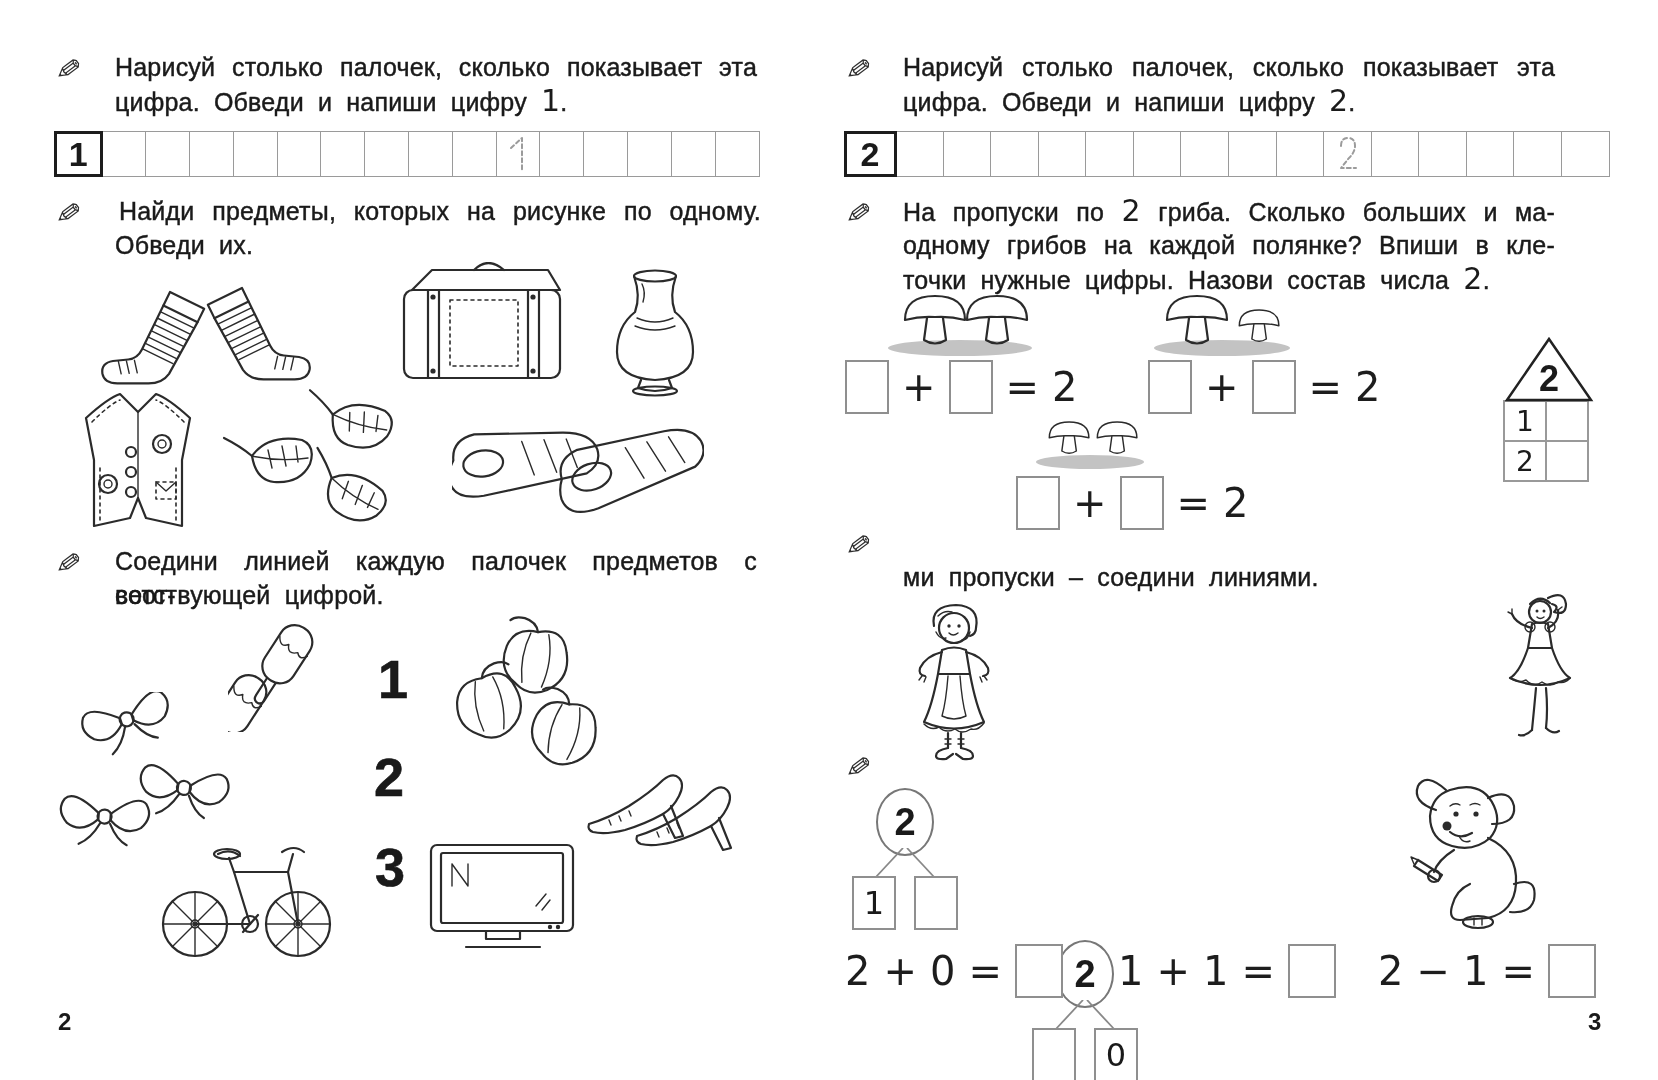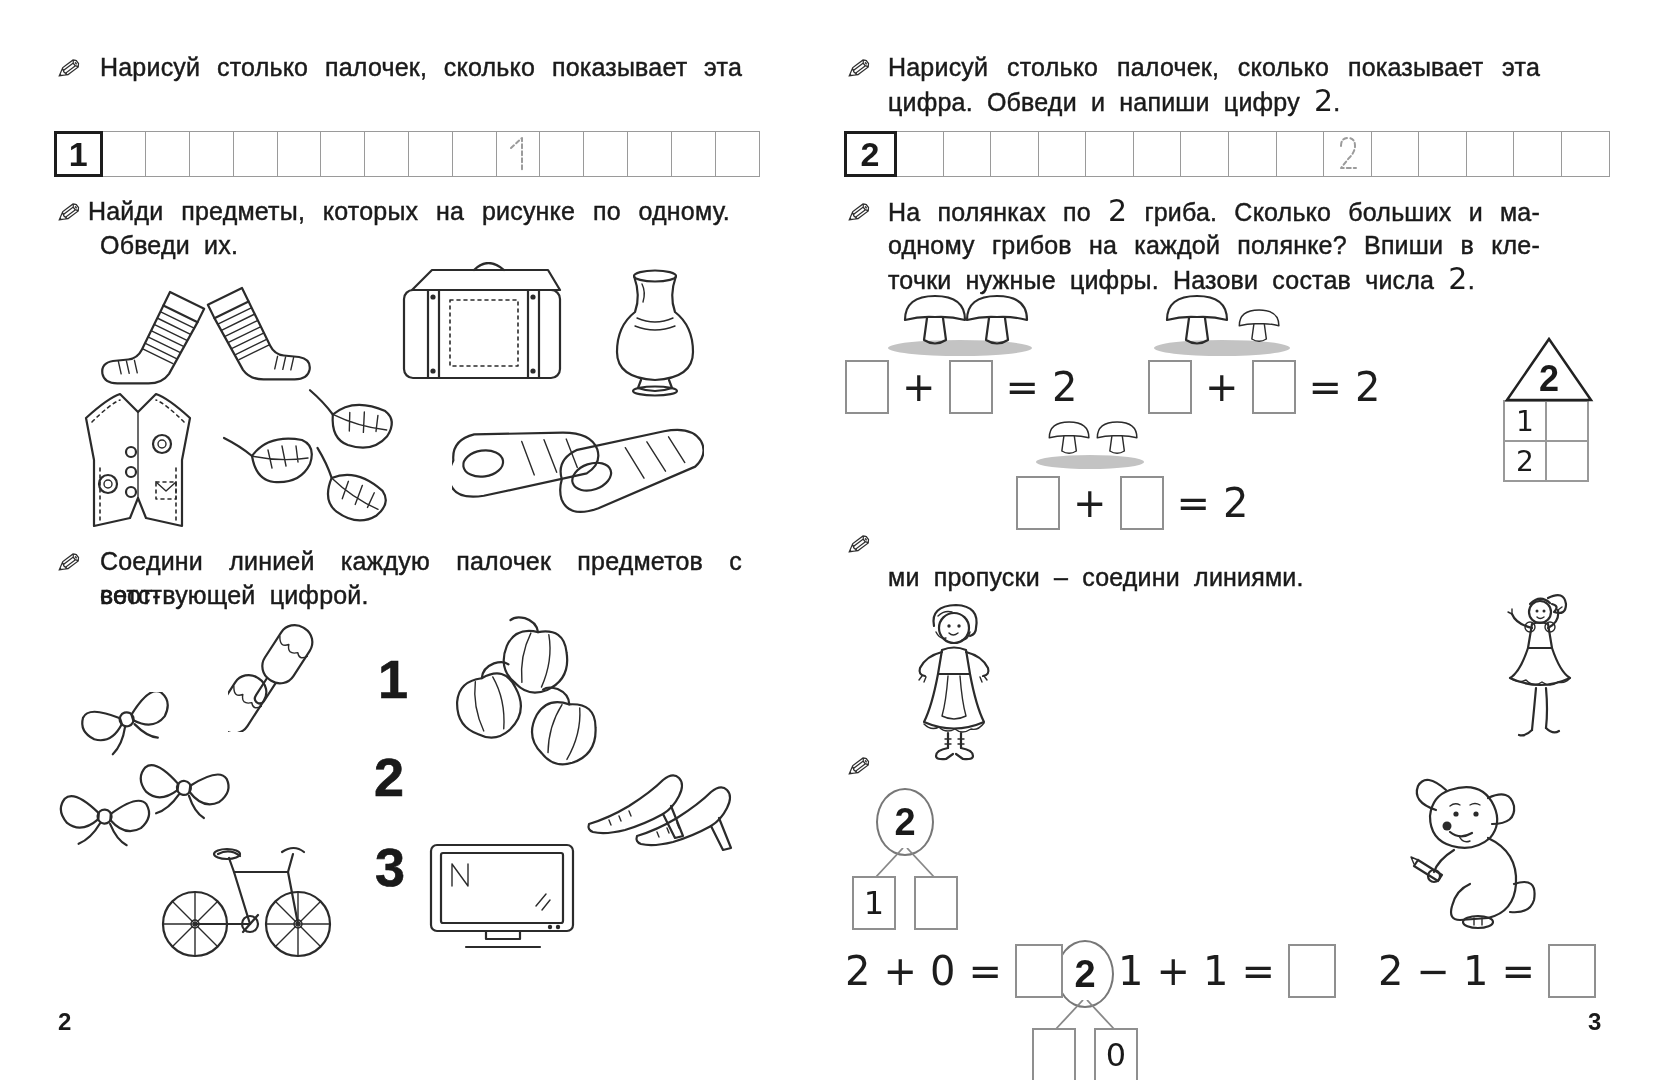--- a/index.html
+++ b/index.html
@@ -1,21 +1,21 @@
 <!DOCTYPE html>
 <html><head>
 <meta charset="utf-8">
 <style>
   html,body{margin:0;padding:0;background:#fff;}
   #sheet{position:relative;width:1658px;height:1080px;background:#ffffff;overflow:hidden;
          font-family:"Liberation Sans","DejaVu Sans",sans-serif;color:#1a1a1a;}
   .abs{position:absolute;}
   
   .tline{font-size:25px;line-height:34px;letter-spacing:0.2px;word-spacing:7px;color:#1a1a1a;
-         -webkit-text-stroke:0.45px #1a1a1a;white-space:nowrap;}
+         -webkit-text-stroke:0.45px #1a1a1a;white-space:nowrap;margin-left:15px;}
   .jline{white-space:normal;text-align:justify;text-align-last:justify;text-justify:inter-word;}
   .pencil{font-size:30px;color:#2e2e2e;transform:scaleX(-1) rotate(-8deg);display:inline-block;
           -webkit-text-stroke:0;}
   
   .hw{font-family:"DejaVu Sans",sans-serif;font-weight:400;-webkit-text-stroke:0;font-size:30px;}
   .hw-big{font-family:"DejaVu Sans",sans-serif;font-weight:400;font-size:40px;color:#1d1d1d;}
   
   .strip{display:flex;height:46px;}
   .cell{flex:1;border:1.5px solid #9a9a9a;margin-left:-1.5px;background:#fff;position:relative;
         display:flex;align-items:center;justify-content:center;}
@@ -54,20 +54,21 @@
                 font-size:28px;background:#fff;}
   .pagenum{font-weight:bold;font-size:24px;}
 </style>
 </head>
 <body>
 
 <div id="sheet">
 
   <span class="abs pencil" style="left:56px;top:52px">✎</span>
   <div class="abs tline jline" style="left:100px;top:50px;width:642px">Нарисуй столько палочек, сколько показывает эта</div>
+  <div class="abs tline" style="left:100px;top:84px"><span>цифра. Обведи и напиши цифру</span> <span class="hw">1</span><span>.</span></div>
 
   <div class="abs strip" style="left:55px;top:131px;width:705px">
     <div class="cell lead">
         <span>1</span>
       </div>
     <div class="cell"></div>
     <div class="cell"></div>
     <div class="cell"></div>
     <div class="cell"></div>
     <div class="cell"></div>
@@ -81,21 +82,21 @@
         </svg>
     </div>
     <div class="cell"></div>
     <div class="cell"></div>
     <div class="cell"></div>
     <div class="cell"></div>
     <div class="cell"></div>
   </div>
 
   <span class="abs pencil" style="left:56px;top:196px">✎</span>
-  <div class="abs tline jline" style="left:88px;top:194px;width:642px">Найди предметы, которых на рисунке по одному.</div>
+  <div class="abs tline jline" style="left:104px;top:194px;width:642px">Найди предметы, которых на рисунке по одному.</div>
   <div class="abs tline" style="left:100px;top:228px">Обведи их.</div>
 
   <svg class="abs art" style="left:70px;top:268px" width="270" height="138" viewBox="0 0 270 138">
     <g transform="translate(100,24) rotate(26)">
       <rect x="0" y="0" width="38" height="15"></rect>
       <path d="M0,15 L0,64 Q0,74 -8,79 L-21,87 Q-31,94 -25,103 Q-19,111 -7,105 L20,92 Q33,86 35,74 L38,15"></path>
       <path class="thin" d="M1,22 H37 M1,29 H37 M1,36 H37 M1,43 H36 M1,50 H36 M1,57 H35 M1,63 H34 M-16,85 L-8,95 M-9,81 L-1,91 M-2,77 L6,87"></path>
     </g>
     <g transform="translate(172,20) scale(-1,1) rotate(26)">
       <rect x="0" y="0" width="38" height="15"></rect>
@@ -293,21 +294,21 @@
         </svg>
     </div>
     <div class="cell"></div>
     <div class="cell"></div>
     <div class="cell"></div>
     <div class="cell"></div>
     <div class="cell"></div>
   </div>
 
   <span class="abs pencil" style="left:846px;top:196px">✎</span>
-  <div class="abs tline jline" style="left:888px;top:194px;width:652px"><span>На полянках по</span> <span class="hw">2</span> <span>гриба. Сколько больших и ма-</span></div>
+  <div class="abs tline jline" style="left:888px;top:194px;width:652px"><span>На пропуски по</span> <span class="hw">2</span> <span>гриба. Сколько больших и ма-</span></div>
   <div class="abs tline jline" style="left:888px;top:228px;width:652px">одному грибов на каждой полянке? Впиши в кле-</div>
   <div class="abs tline" style="left:888px;top:262px"><span>точки нужные цифры. Назови состав числа</span> <span class="hw">2</span><span>.</span></div>
 
   <svg class="abs art" style="left:882px;top:288px" width="160" height="70" viewBox="0 0 160 70">
     <ellipse class="shadow" cx="78" cy="60" rx="72" ry="8"></ellipse>
     <g transform="translate(18,2)">
       <path d="M5,30 Q5,6 35,6 Q65,6 65,30 Q50,26 35,27 Q20,26 5,30 Z"></path>
       <path d="M27,28 L24,50 Q35,57 46,50 L43,28"></path>
     </g>
     <g transform="translate(80,2)">

